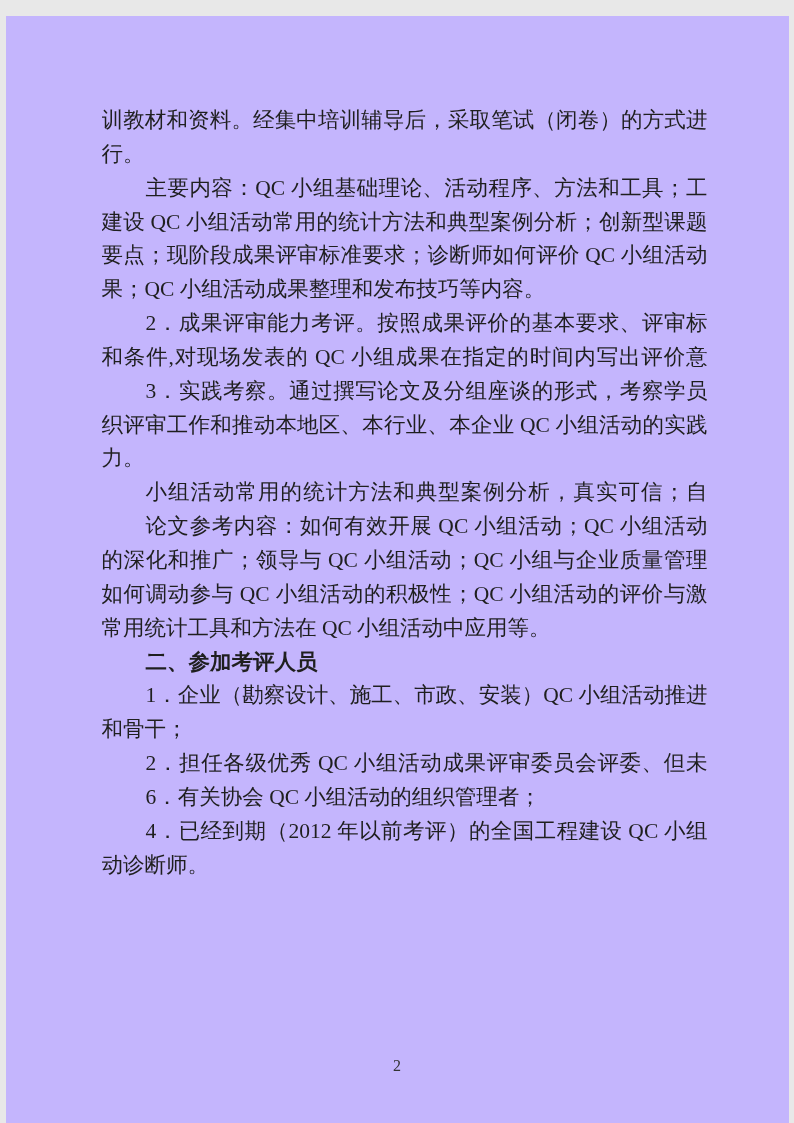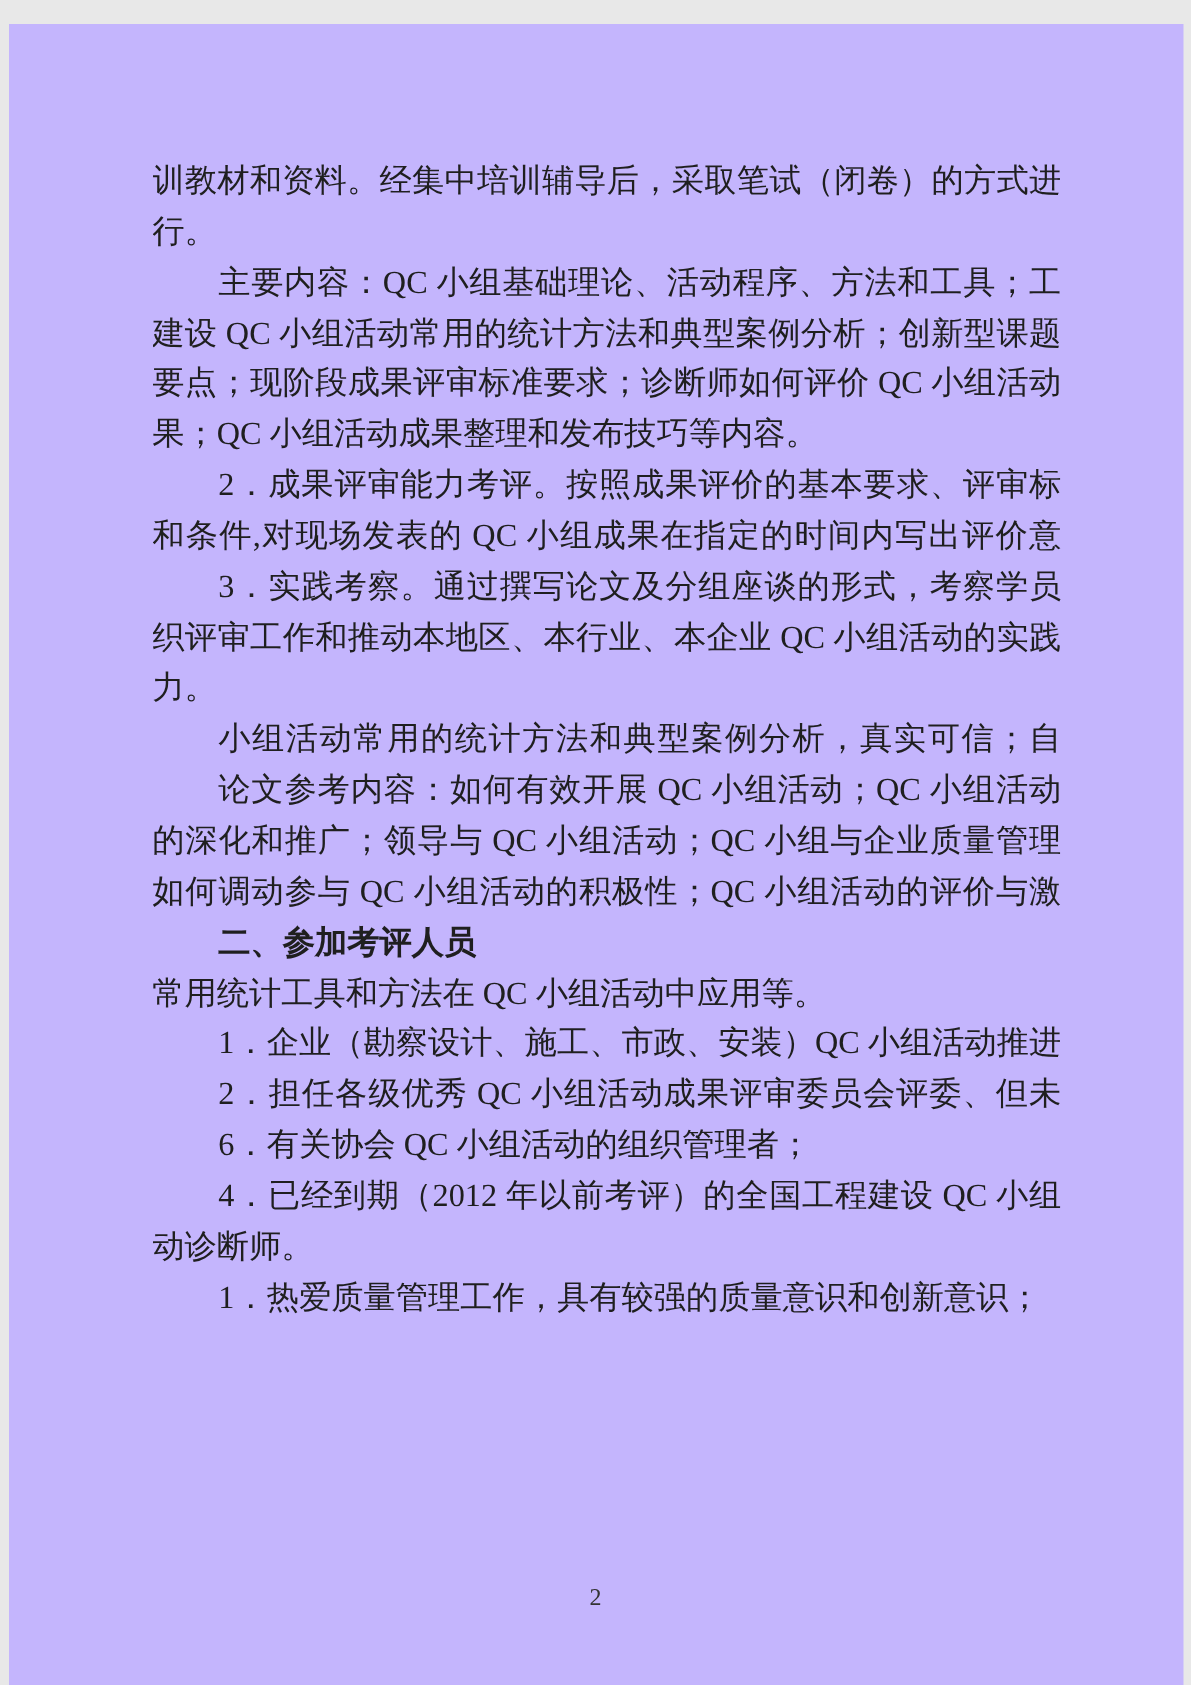--- a/index.html
+++ b/index.html
@@ -55,23 +55,23 @@
     <div class="ln">果；QC 小组活动成果整理和发布技巧等内容。</div>
     <div class="ln ind full">2．成果评审能力考评。按照成果评价的基本要求、评审标准</div>
     <div class="ln full">和条件,对现场发表的 QC 小组成果在指定的时间内写出评价意见。</div>
     <div class="ln ind full">3．实践考察。通过撰写论文及分组座谈的形式，考察学员组</div>
     <div class="ln full">织评审工作和推动本地区、本行业、本企业 QC 小组活动的实践能</div>
     <div class="ln">力。</div>
     <div class="ln ind full">小组活动常用的统计方法和典型案例分析，真实可信；自</div>
     <div class="ln ind full">论文参考内容：如何有效开展 QC 小组活动；QC 小组活动成果</div>
     <div class="ln full">的深化和推广；领导与 QC 小组活动；QC 小组与企业质量管理工作；</div>
     <div class="ln full">如何调动参与 QC 小组活动的积极性；QC 小组活动的评价与激励；</div>
+    <div class="ln">常用统计工具和方法在 QC 小组活动中应用等。</div>
     <div class="ln ind bold">二、参加考评人员</div>
-    <div class="ln">常用统计工具和方法在 QC 小组活动中应用等。</div>
     <div class="ln ind full">1．企业（勘察设计、施工、市政、安装）QC 小组活动推进者</div>
+    <div class="ln">和骨干；</div>
     <div class="ln ind full">2．担任各级优秀 QC 小组活动成果评审委员会评委、但未取</div>
     <div class="ln ind">6．有关协会 QC 小组活动的组织管理者；</div>
     <div class="ln ind full">4．已经到期（2012 年以前考评）的全国工程建设 QC 小组活</div>
     <div class="ln">动诊断师。</div>
-    <div class="ln ind">1．热爱质量管理工作，具有较强的质量意识和创新意识；</div>
   </div>
   <div class="footer">2</div>
 </div>
 
 </body></html>

